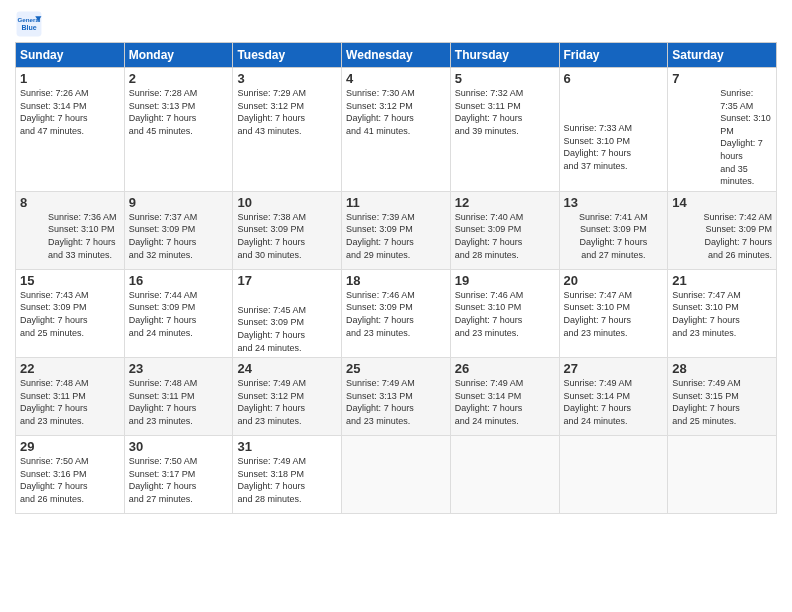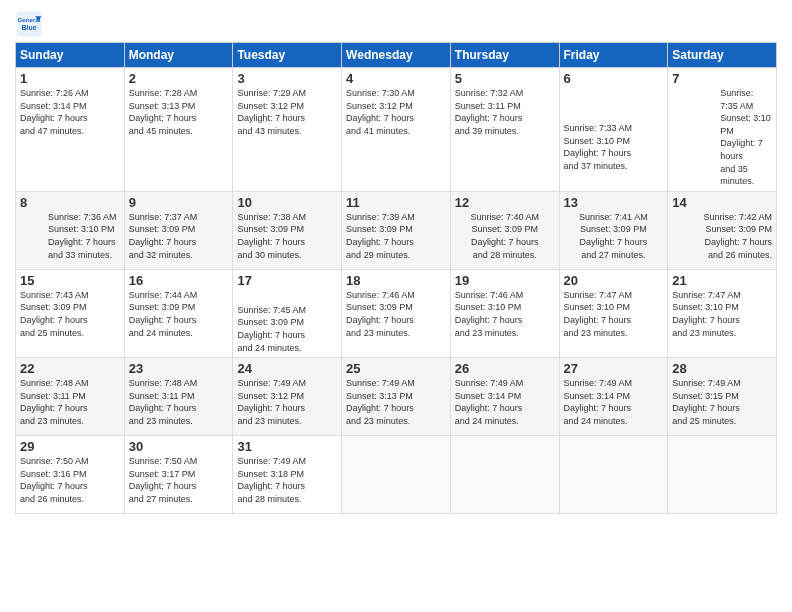--- a/index.html
+++ b/index.html
@@ -203,21 +203,21 @@
           </td>
           <td>
             <span class="day-num">11</span>
             <div class="day-info" style="white-space: pre-line;">Sunrise: 7:39 AM
 Sunset: 3:09 PM
 Daylight: 7 hours
 and 29 minutes.</div>
           </td>
           <td>
             <span class="day-num">12</span>
-            <div class="day-info" style="white-space: pre-line; text-align: center;">Sunrise: 7:40 AM
+            <div class="day-info" style="white-space: pre-line;">Sunrise: 7:40 AM
 Sunset: 3:09 PM
 Daylight: 7 hours
 and 28 minutes.</div>
           </td>
           <td>
             <span class="day-num">13</span>
             <div class="day-info" style="white-space: pre-line; text-align: center;">Sunrise: 7:41 AM
 Sunset: 3:09 PM
 Daylight: 7 hours
 and 27 minutes.</div>

